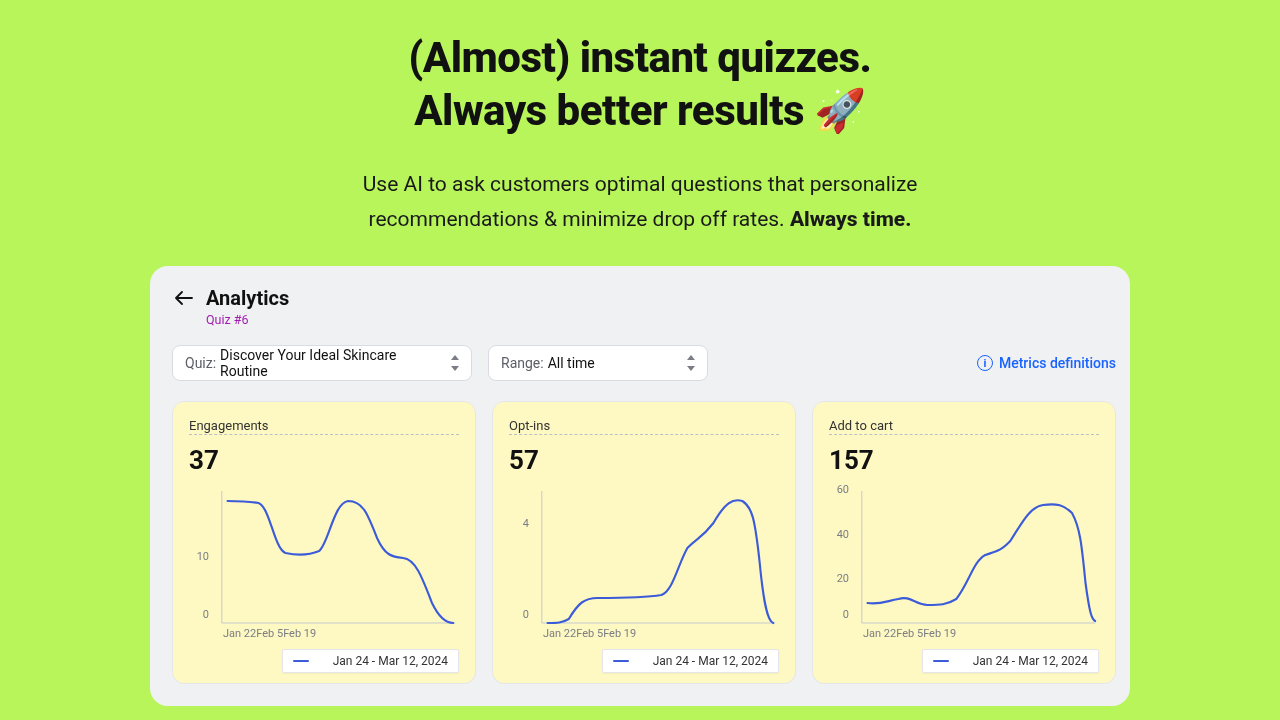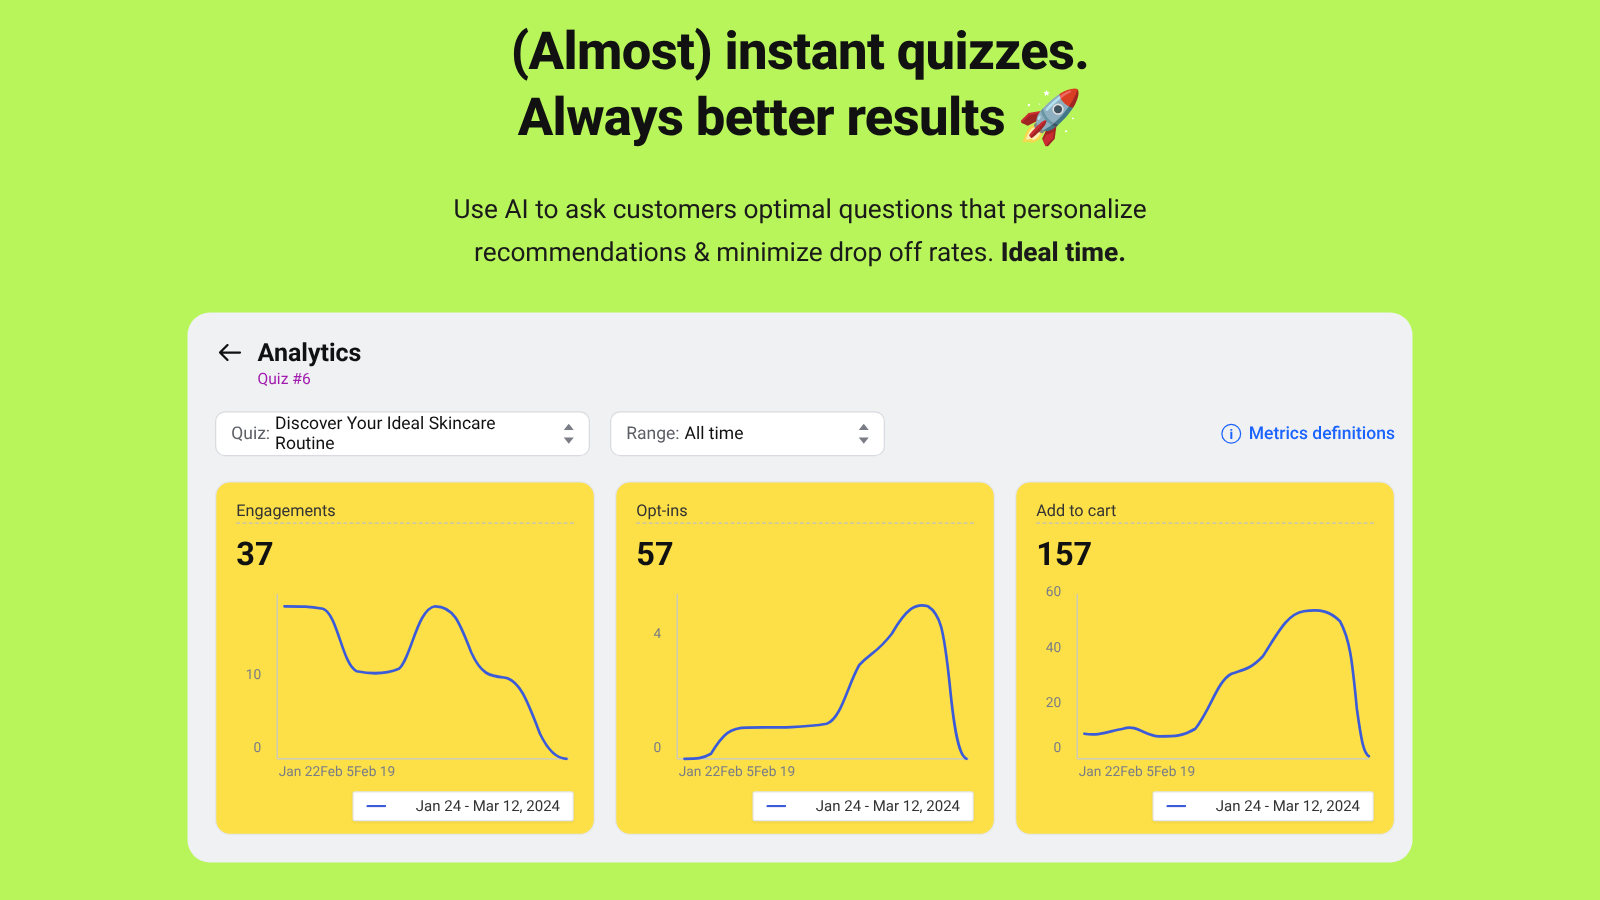--- a/index.html
+++ b/index.html
@@ -2,21 +2,21 @@
 <html><head>
 <meta charset="utf-8">
 <style>
   * { box-sizing: border-box; margin: 0; padding: 0; }
   html, body { width: 1280px; height: 720px; overflow: hidden; }
   body {
     background: #b7f55a;
     font-family: -apple-system, BlinkMacSystemFont, "Segoe UI", Roboto, Helvetica, Arial, sans-serif;
     color: #111;
   }
-  .hero { text-align: center; padding-top: 16px; }
+  .hero { text-align: center; padding-top: 32px; }
   .hero h1 {
     font-size: 42px;
     font-weight: 800;
     line-height: 1.25;
     letter-spacing: -0.5px;
   }
   .hero .sub {
     margin-top: 30px;
     font-size: 21px;
     line-height: 1.65;
@@ -78,21 +78,21 @@
     color: #1a63ff; font-size: 14px; font-weight: 500; cursor: pointer;
   }
   .info-icon {
     width: 16px; height: 16px; border: 1.5px solid #1a63ff; border-radius: 50%;
     display: flex; align-items: center; justify-content: center;
     font-size: 11px; font-weight: 700; color: #1a63ff;
   }
 
   .cards { display: flex; gap: 16px; margin-top: 20px; }
   .card {
-    background: #fde047; border: 1px solid #e4e6ea; border-radius: 12px;
+    background: #fef9c3; border: 1px solid #e4e6ea; border-radius: 12px;
     flex: 1 1 0; padding: 16px 16px 10px 16px; position: relative;
     display: flex; flex-direction: column;
   }
   .card-title {
     font-size: 13px; color: #333;
     border-bottom: 1.5px dashed #bcbfc6; display: inline-block; padding-bottom: 1px;
   }
   .card-value { font-size: 26px; font-weight: 700; margin-top: 10px; }
 
   .plot {
@@ -133,21 +133,21 @@
 
 <div class="hero">
   <h1>
     <span>(Almost) instant quizzes.</span><br>
     <span>Always better results</span>
     <span>🚀</span>
   </h1>
   <p class="sub">
     <span>Use AI to ask customers optimal questions that personalize</span><br>
     <span>recommendations &amp; minimize drop off rates.</span>
-    <b>Ideal time.</b>
+    <b>Always time.</b>
   </p>
 </div>
 
 <div class="panel-wrap">
   <div class="panel">
 
     <div class="panel-header">
       <div class="back-arrow">
         <svg width="18" height="14" viewBox="0 0 18 14">
             <path d="M7 1 L1 7 L7 13 M1 7 H17" fill="none" stroke="#111" stroke-width="1.8" stroke-linecap="round" stroke-linejoin="round"></path>

